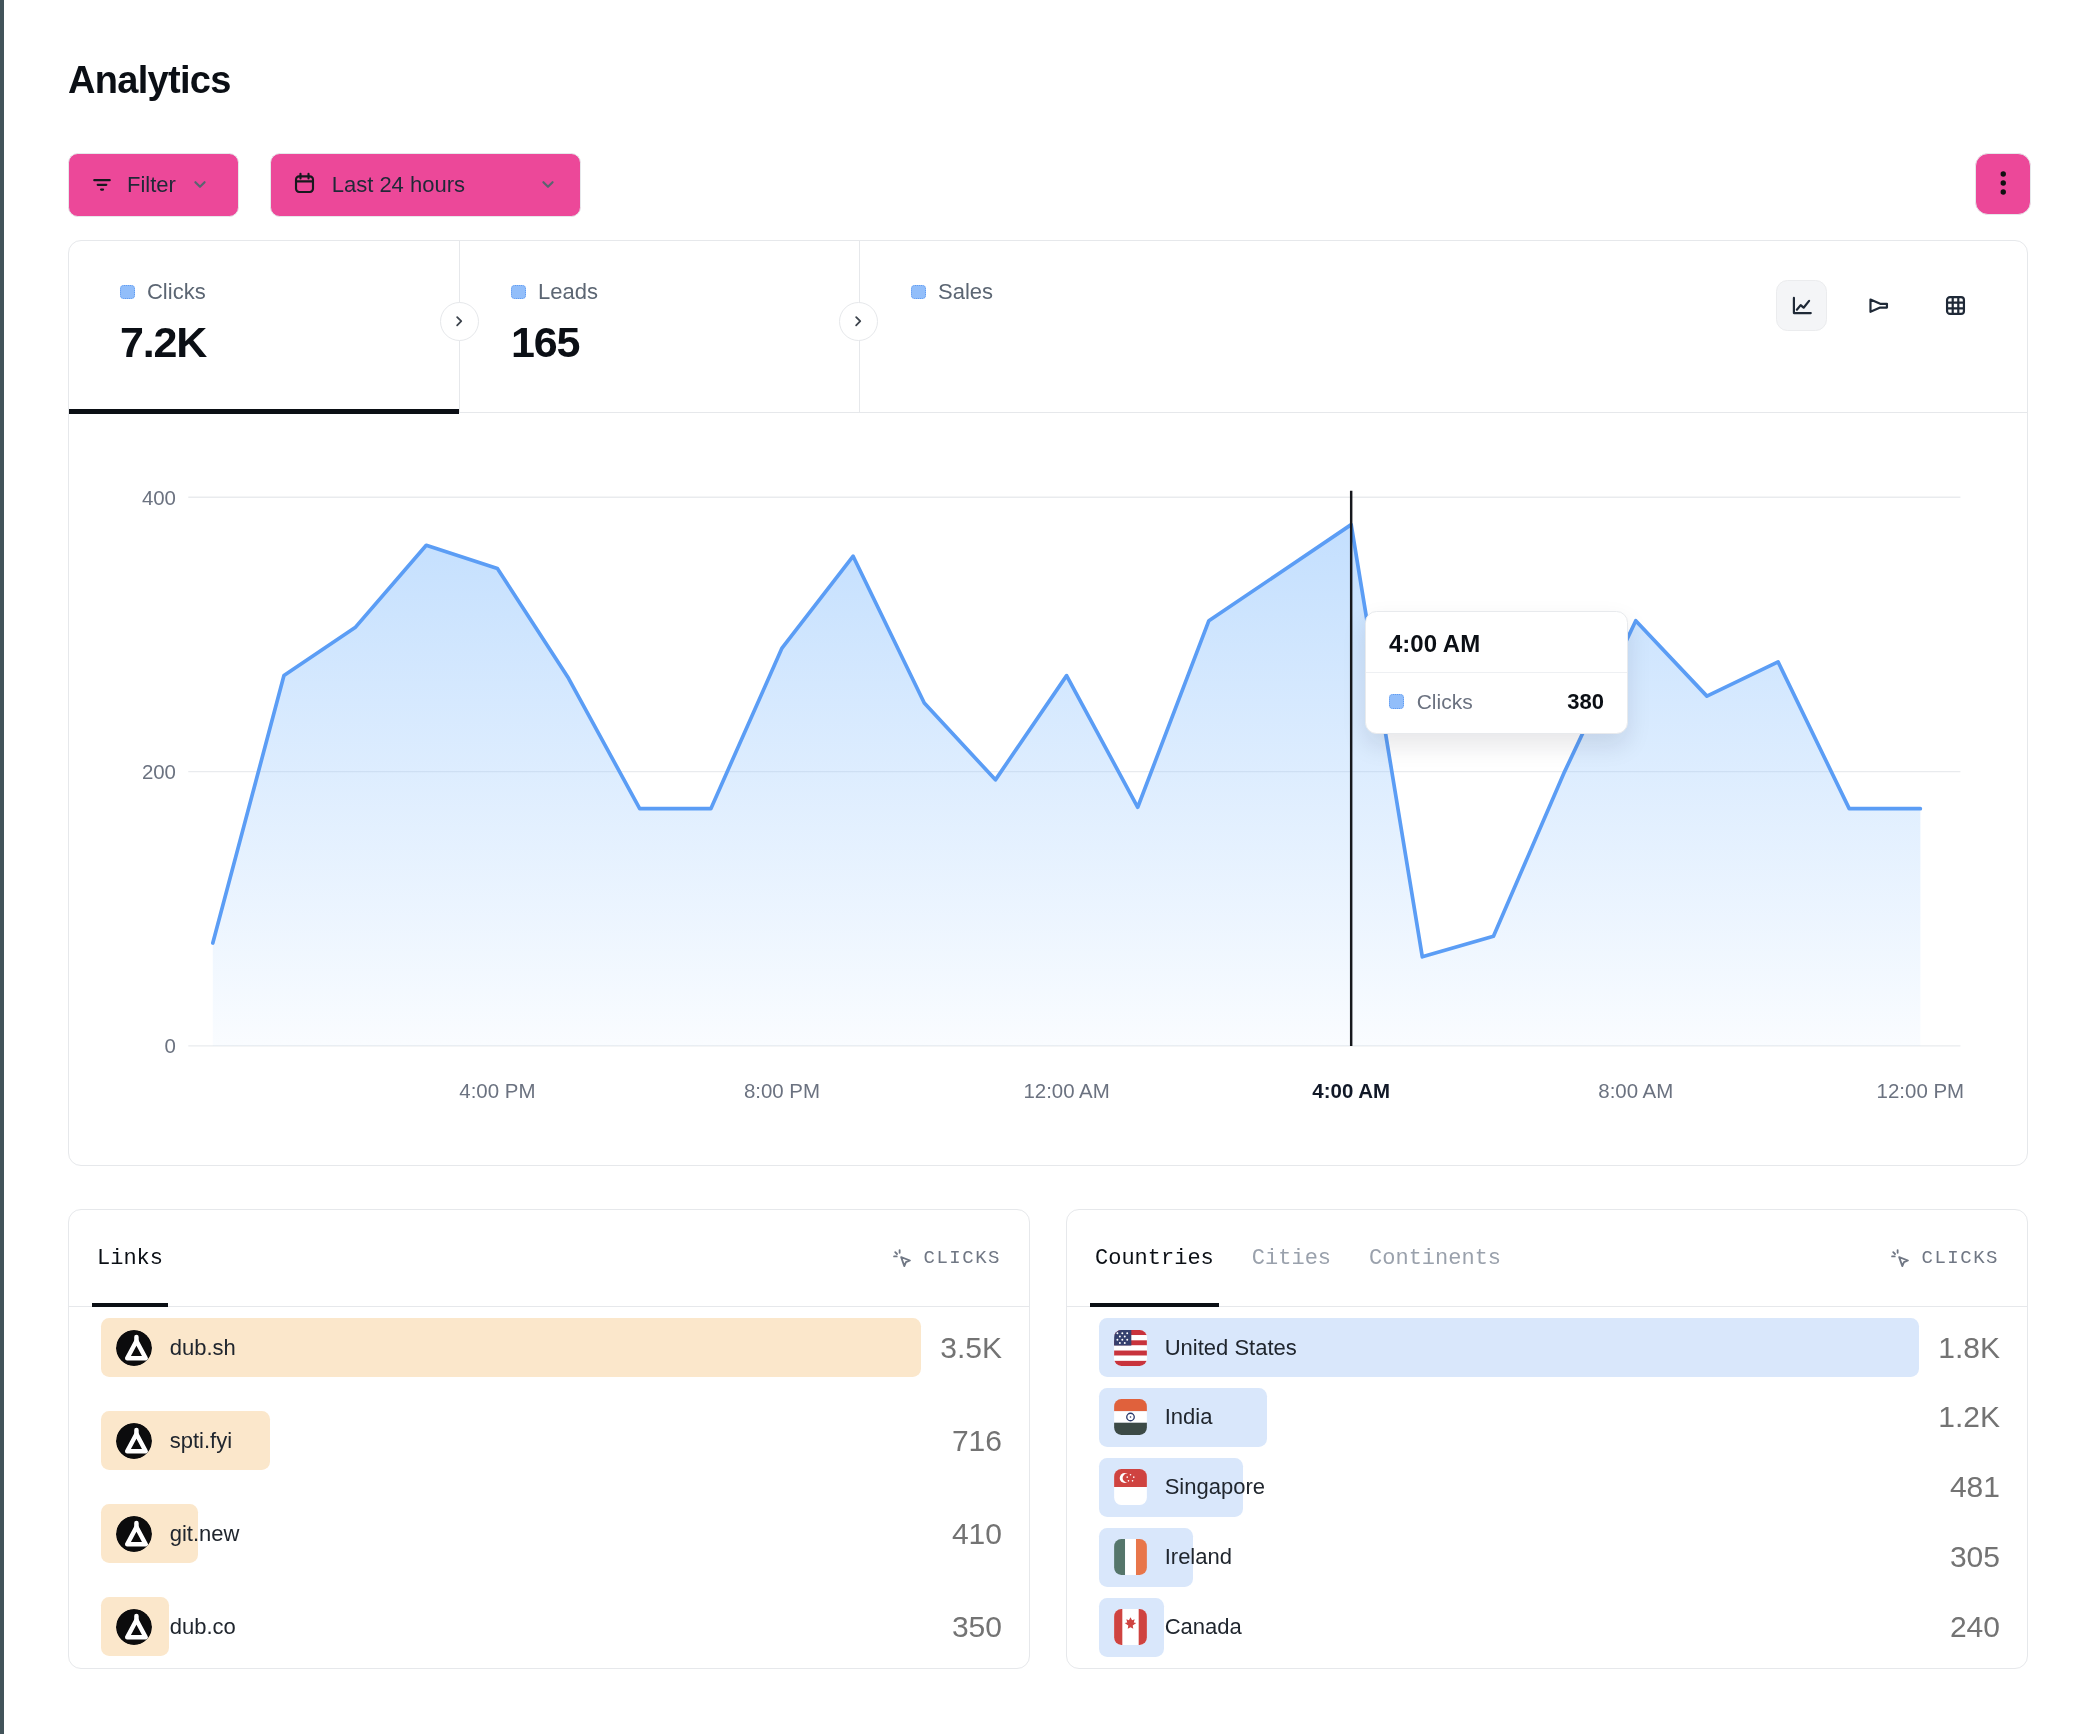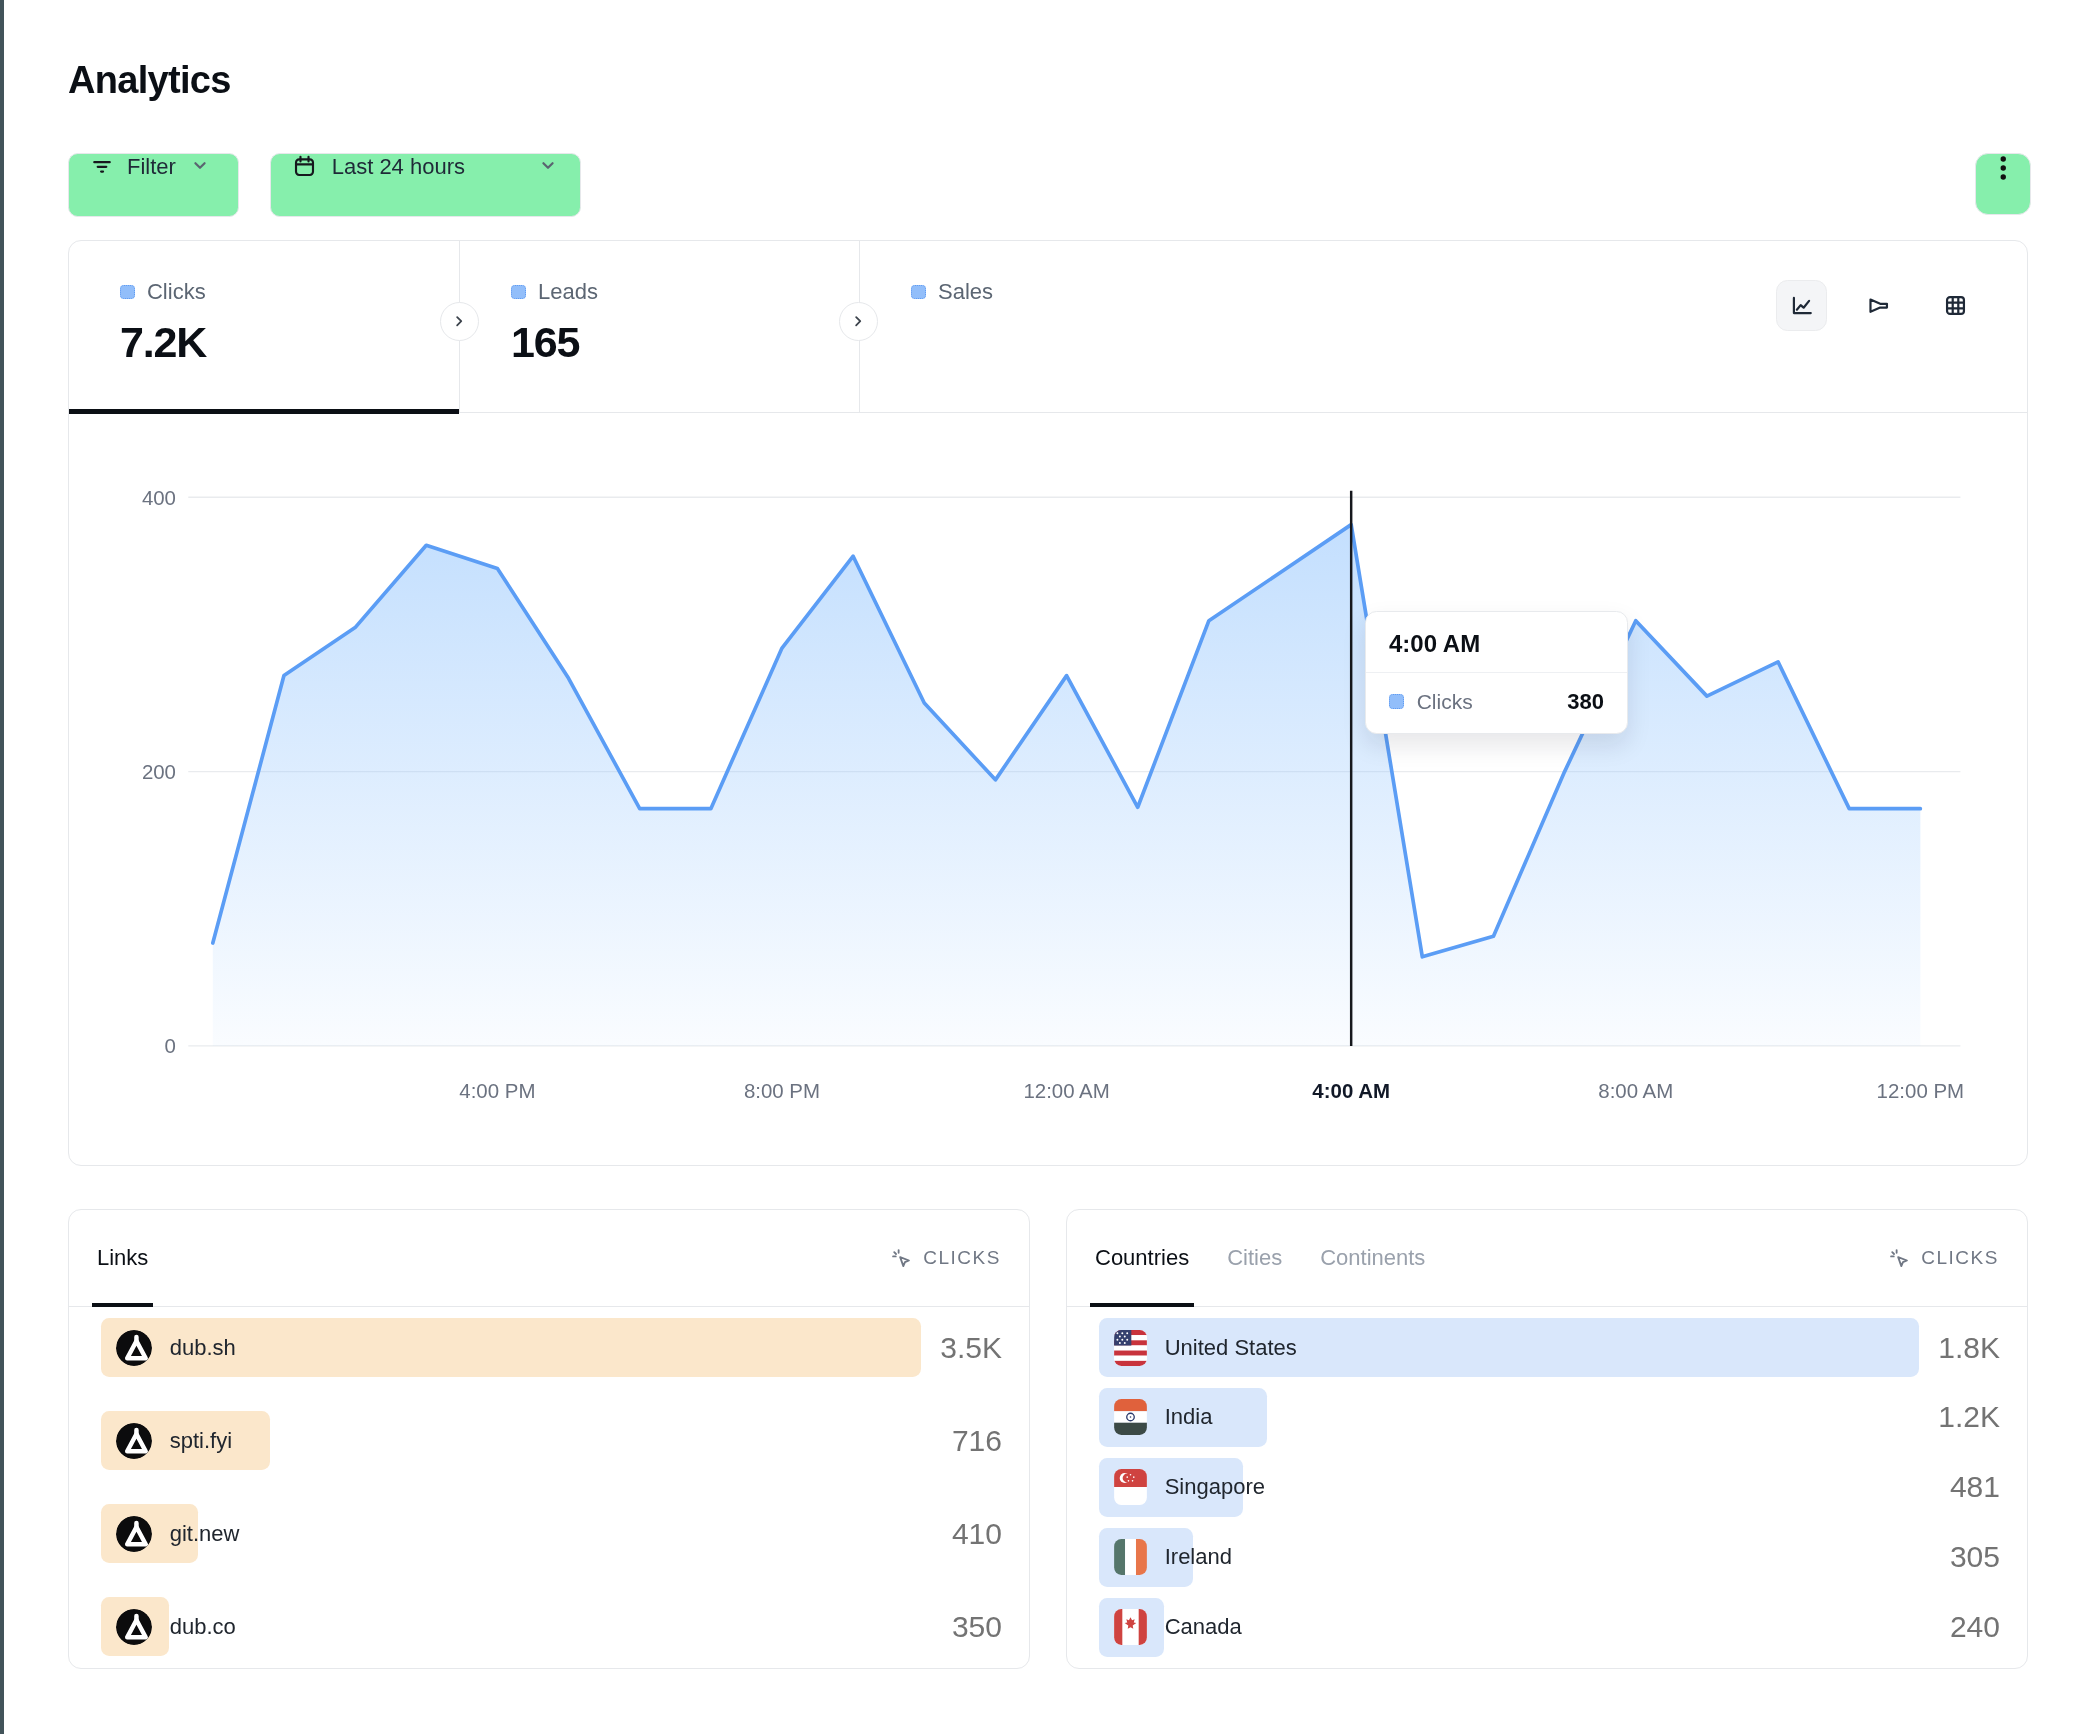--- a/index.html
+++ b/index.html
@@ -2,21 +2,21 @@
 <html style="font-size:13px"><head>
 <meta charset="utf-8">
 <style>
   html,body{margin:0;padding:0;background:#fff;}
   .page{position:relative;width:2096px;height:1735px;background:#ffffff;
         font-family:"Liberation Sans",sans-serif;color:#0b0f15;overflow:hidden;}
   .edge-strip{position:absolute;left:0;top:0;bottom:0;width:4.1px;background:#42545a;}
   .page-title{position:absolute;left:68px;top:59px;font-size:38px;font-weight:700;letter-spacing:-0.7px;color:#0b0f15;}
 
   
-  .btn{display:flex;background:#86efac;border:1.2px solid #e6e8eb;border-radius:9.8px;
+  .btn{display:flex;align-items:center;background:#ec4899;border:1.2px solid #e6e8eb;border-radius:9.8px;
        height:64px;box-sizing:border-box;cursor:pointer;}
   .btn-label{font-size:22px;color:#1f2937;font-weight:500;white-space:nowrap;}
   .filter-btn{position:absolute;left:68px;top:153px;width:171px;padding:0 21px;gap:13px;}
   .date-btn{position:absolute;left:270px;top:153px;width:311px;padding:0 21px;gap:14.7px;}
   .date-btn .chev{margin-left:auto;}
   .kebab-btn{position:absolute;left:1975px;top:153px;width:56px;height:62px;border-radius:13px;
              justify-content:center;}
 
   
   .main-card{position:absolute;left:68px;top:240px;width:1960px;height:926px;box-sizing:border-box;
@@ -47,21 +47,21 @@
   .tt-head{padding:18px 23px 14px;font-size:24px;font-weight:600;color:#0b0f15;border-bottom:1.2px solid #eef0f3;}
   .tt-row{display:flex;align-items:center;gap:13px;padding:15.5px 23px 18px;}
   .tt-label{font-size:21px;color:#6b7280;flex:1;}
   .tt-val{font-size:22px;font-weight:700;color:#0b0f15;}
 
   
   .panel{position:absolute;top:1209px;width:962px;height:460px;box-sizing:border-box;
          border:1.2px solid #e6e8eb;border-radius:13px;background:#fff;}
   .panel.links{left:68px;} .panel.countries{left:1066px;}
   .panel-head{position:relative;height:97px;border-bottom:1.2px solid #e6e8eb;box-sizing:border-box;
-              display:flex;align-items:center;padding:0 28px;}
+              display:flex;align-items:center;padding:0 28px;font-family:Liberation Mono, monospace;}
   .panel-tabs{display:flex;gap:38px;height:100%;align-items:center;}
   .panel-tab{position:relative;height:100%;display:flex;align-items:center;font-size:22px;font-weight:500;
              color:#9aa1ac;cursor:pointer;}
   .panel-tab.active{color:#0b0f15;}
   .panel-tab.active::after{content:'';position:absolute;left:-4.9px;right:-4.9px;bottom:-0.8px;height:3.7px;background:#0b0f15;}
   .metric{margin-left:auto;display:flex;align-items:center;gap:9.8px;color:#707784;font-size:19px;
           letter-spacing:.08em;font-weight:500;}
   .rows{position:absolute;left:32px;right:27px;top:108px;bottom:11.5px;display:flex;flex-direction:column;
         justify-content:space-between;}
   .row{position:relative;height:59px;display:flex;align-items:center;cursor:pointer;}

